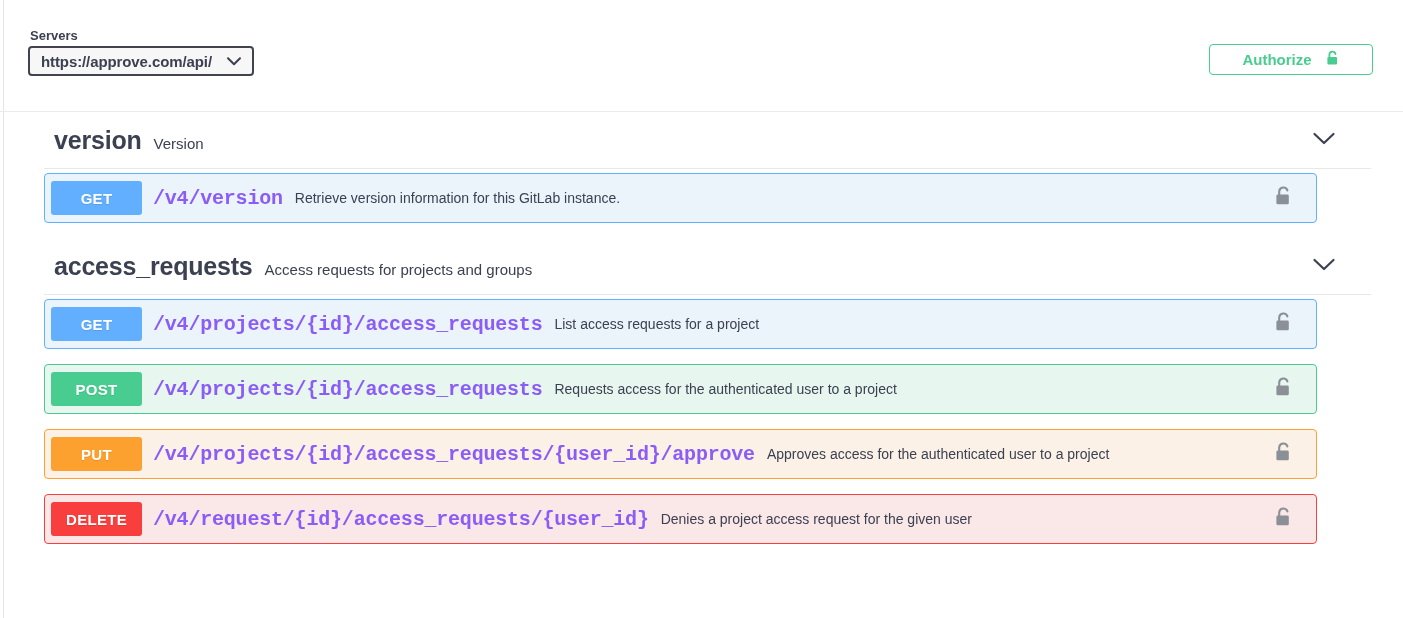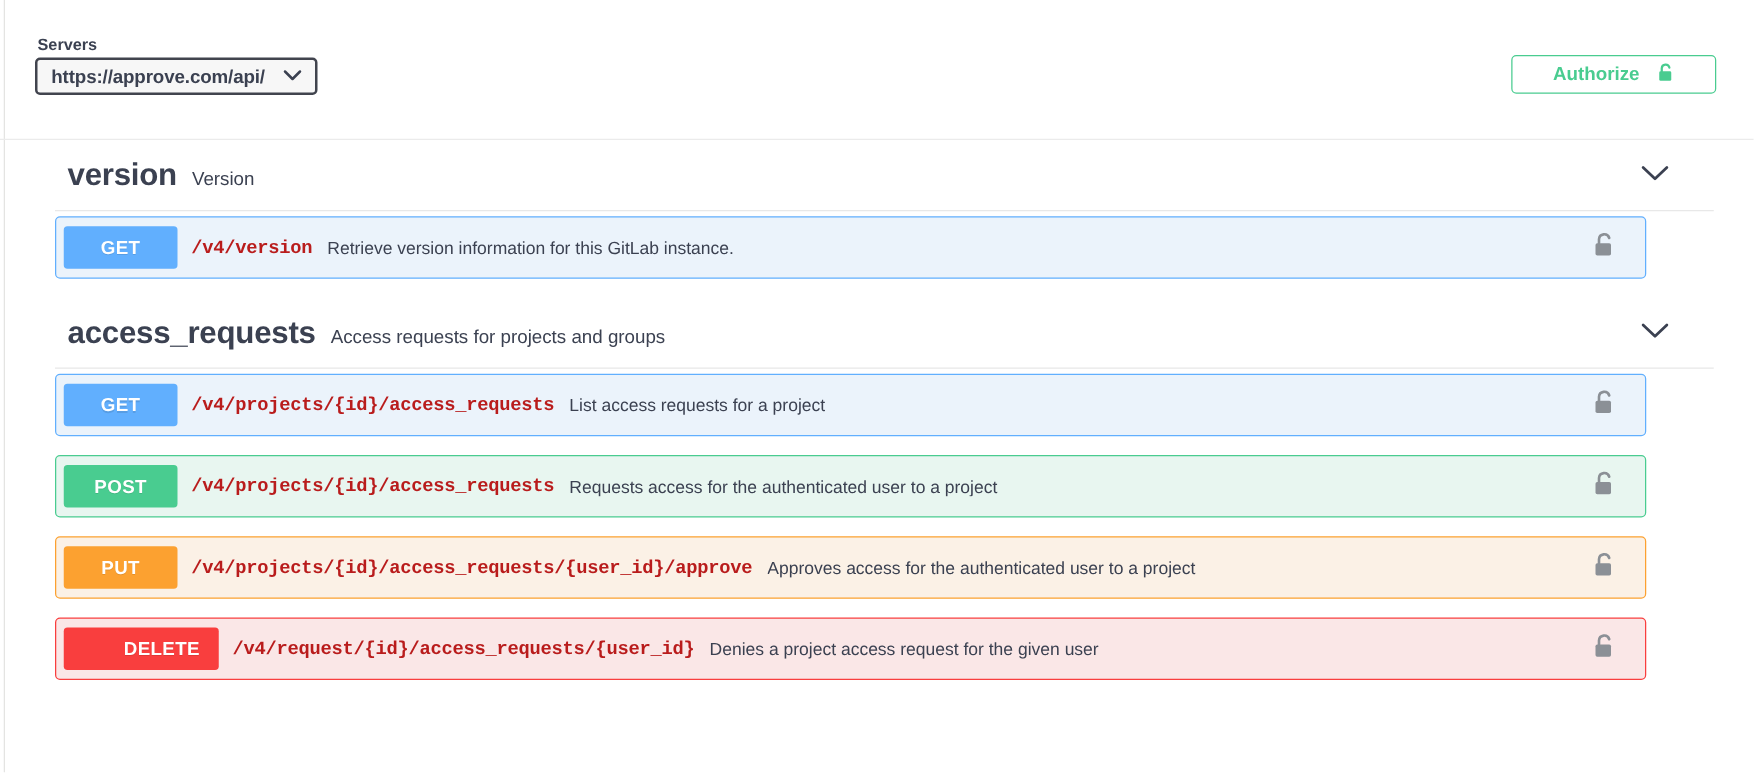--- a/index.html
+++ b/index.html
@@ -162,44 +162,44 @@
     display: flex;
     align-items: center;
     justify-content: center;
     font-family: "Liberation Sans", sans-serif;
     text-shadow: 0 1px 0 rgba(0,0,0,0.1);
   }
   .op-path {
     flex: 0 0 auto;
     margin-left: 11px;
     font-family: "Liberation Mono", monospace;
-    font-size: 15px;
-    font-weight: bold;
-    color: #b91c1c;
+    font-size: 20px;
+    font-weight: bold;
+    color: #8b5cf6;
     letter-spacing: -0.2px;
   }
   .op-summary {
     flex: 1 1 auto;
     margin-left: 12px;
     font-size: 14px;
     color: #3b4151;
     white-space: nowrap;
     overflow: hidden;
   }
   .op-lock {
     flex: 0 0 auto;
     margin-right: 22px;
     display: block;
   }
 
   
   .m-get    { background: #61affe; }
   .m-post   { background: #49cc90; }
   .m-put    { background: #fca130; }
-  .m-delete { background: #f93e3e; padding-left: 33px; }
+  .m-delete { background: #f93e3e; }
 
   .r-get    { background: #ebf3fb; border: 1px solid #61affe; }
   .r-post   { background: #e8f6f0; border: 1px solid #49cc90; }
   .r-put    { background: #fbf1e6; border: 1px solid #fca130; }
   .r-delete { background: #fae7e7; border: 1px solid #f93e3e; }
 </style>
 </head>
 <body>
 
 <div class="page-edge"></div>

